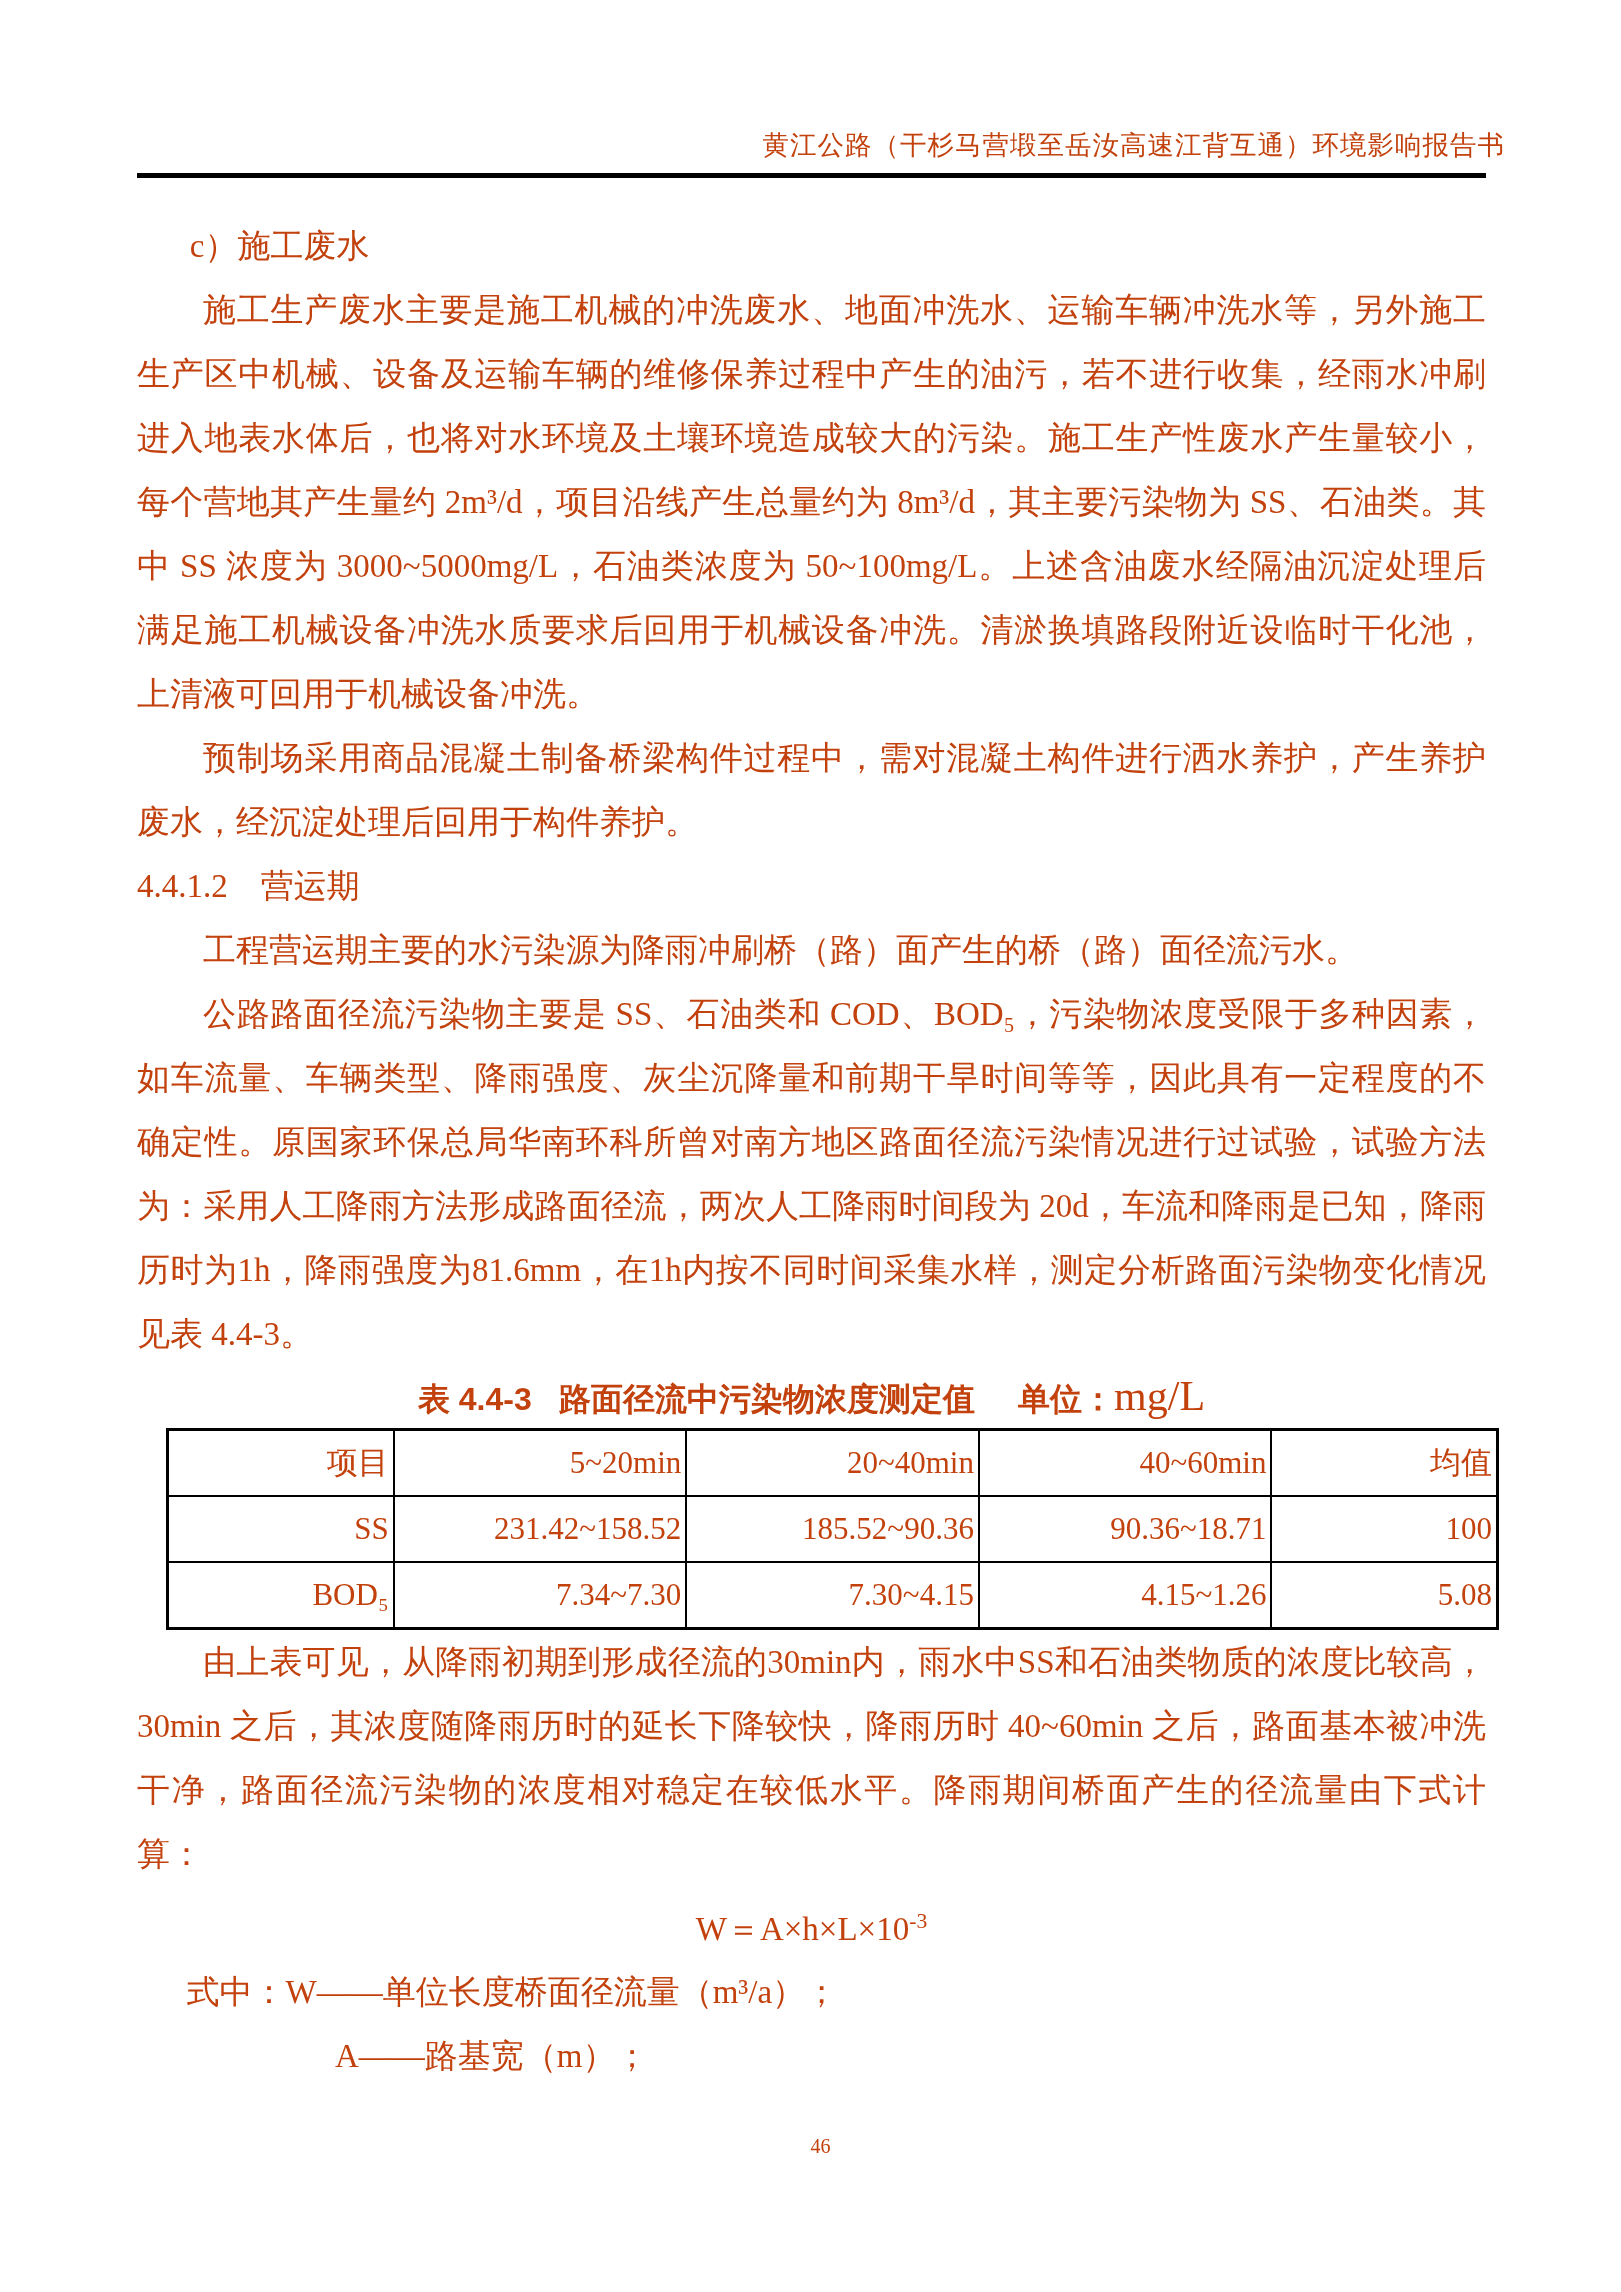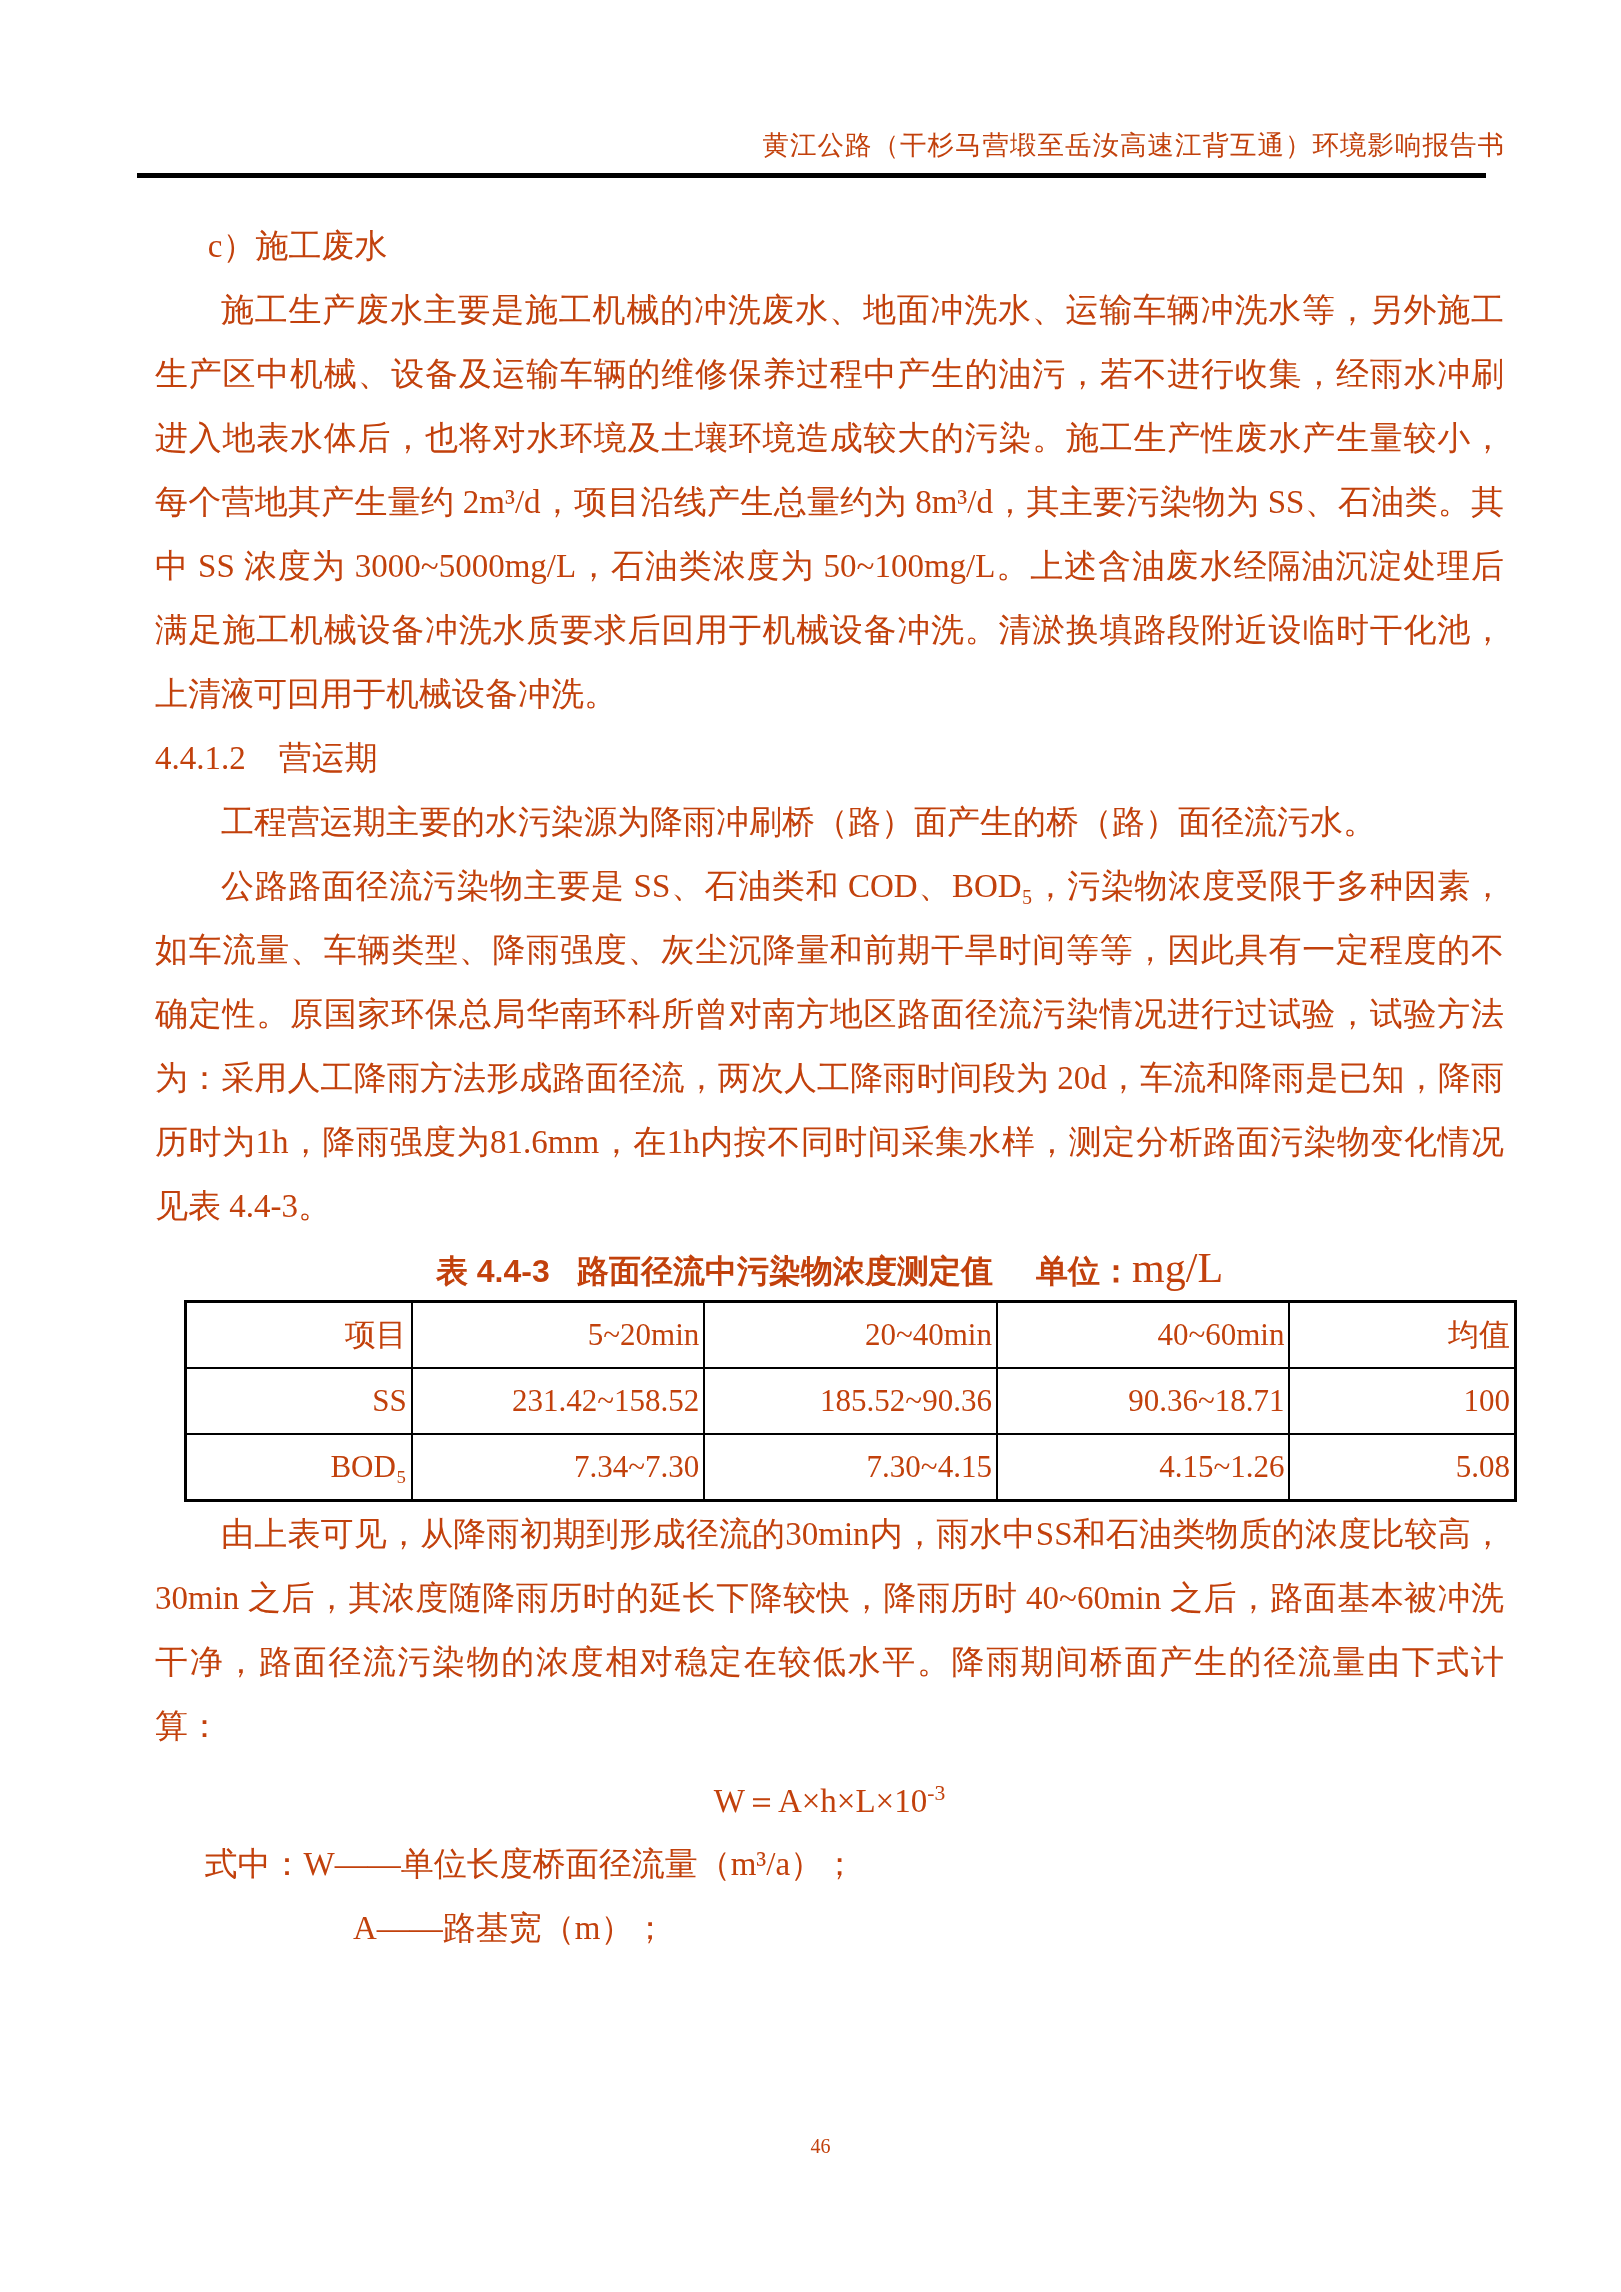--- a/index.html
+++ b/index.html
@@ -31,21 +31,20 @@
     background: #000000;
   }
   .content {
     position: absolute;
     left: 137px;
     top: 192px;
     width: 1349px;
     font-size: 33px;
     line-height: 64px;
     text-align: justify;
-    margin-left: 18px;
   }
   .sec-heading { margin-top: 21.6px; text-indent: 1.6em; }
   .para { text-indent: 2em; }
   .sub-heading { text-indent: 0; }
   .table-caption {
     text-align: center;
     font-weight: bold;
     font-family: "Liberation Sans", "DejaVu Sans", sans-serif;
     font-size: 32px;
     line-height: 57px;
@@ -104,20 +103,21 @@
 
   <div class="header-title">黄江公路（干杉马营塅至岳汝高速江背互通）环境影响报告书</div>
   <div class="header-rule"></div>
 
   <div class="content">
 
     <div class="sec-heading">c）施工废水</div>
 
     <div class="para">施工生产废水主要是施工机械的冲洗废水、地面冲洗水、运输车辆冲洗水等，另外施工生产区中机械、设备及运输车辆的维修保养过程中产生的油污，若不进行收集，经雨水冲刷进入地表水体后，也将对水环境及土壤环境造成较大的污染。施工生产性废水产生量较小，每个营地其产生量约 2m³/d，项目沿线产生总量约为 8m³/d，其主要污染物为 SS、石油类。其中 SS 浓度为 3000~5000mg/L，石油类浓度为 50~100mg/L。上述含油废水经隔油沉淀处理后满足施工机械设备冲洗水质要求后回用于机械设备冲洗。清淤换填路段附近设临时干化池，上清液可回用于机械设备冲洗。</div>
 
+    <div class="para">预制场采用商品混凝土制备桥梁构件过程中，需对混凝土构件进行洒水养护，产生养护废水，经沉淀处理后回用于构件养护。</div>
 
     <div class="sub-heading">4.4.1.2　营运期</div>
 
     <div class="para">工程营运期主要的水污染源为降雨冲刷桥（路）面产生的桥（路）面径流污水。</div>
 
     <div class="para">公路路面径流污染物主要是 SS、石油类和 COD、BOD₅，污染物浓度受限于多种因素，如车流量、车辆类型、降雨强度、灰尘沉降量和前期干旱时间等等，因此具有一定程度的不确定性。原国家环保总局华南环科所曾对南方地区路面径流污染情况进行过试验，试验方法为：采用人工降雨方法形成路面径流，两次人工降雨时间段为 20d，车流和降雨是已知，降雨历时为1h，降雨强度为81.6mm，在1h内按不同时间采集水样，测定分析路面污染物变化情况见表 4.4-3。</div>
 
     <div class="table-caption">
       <span>表 4.4-3</span><span class="cap-gap"></span><span>路面径流中污染物浓度测定值</span><span class="cap-gap-wide"></span><span>单位：</span><span class="cap-unit-value">mg/L</span>
     </div>

